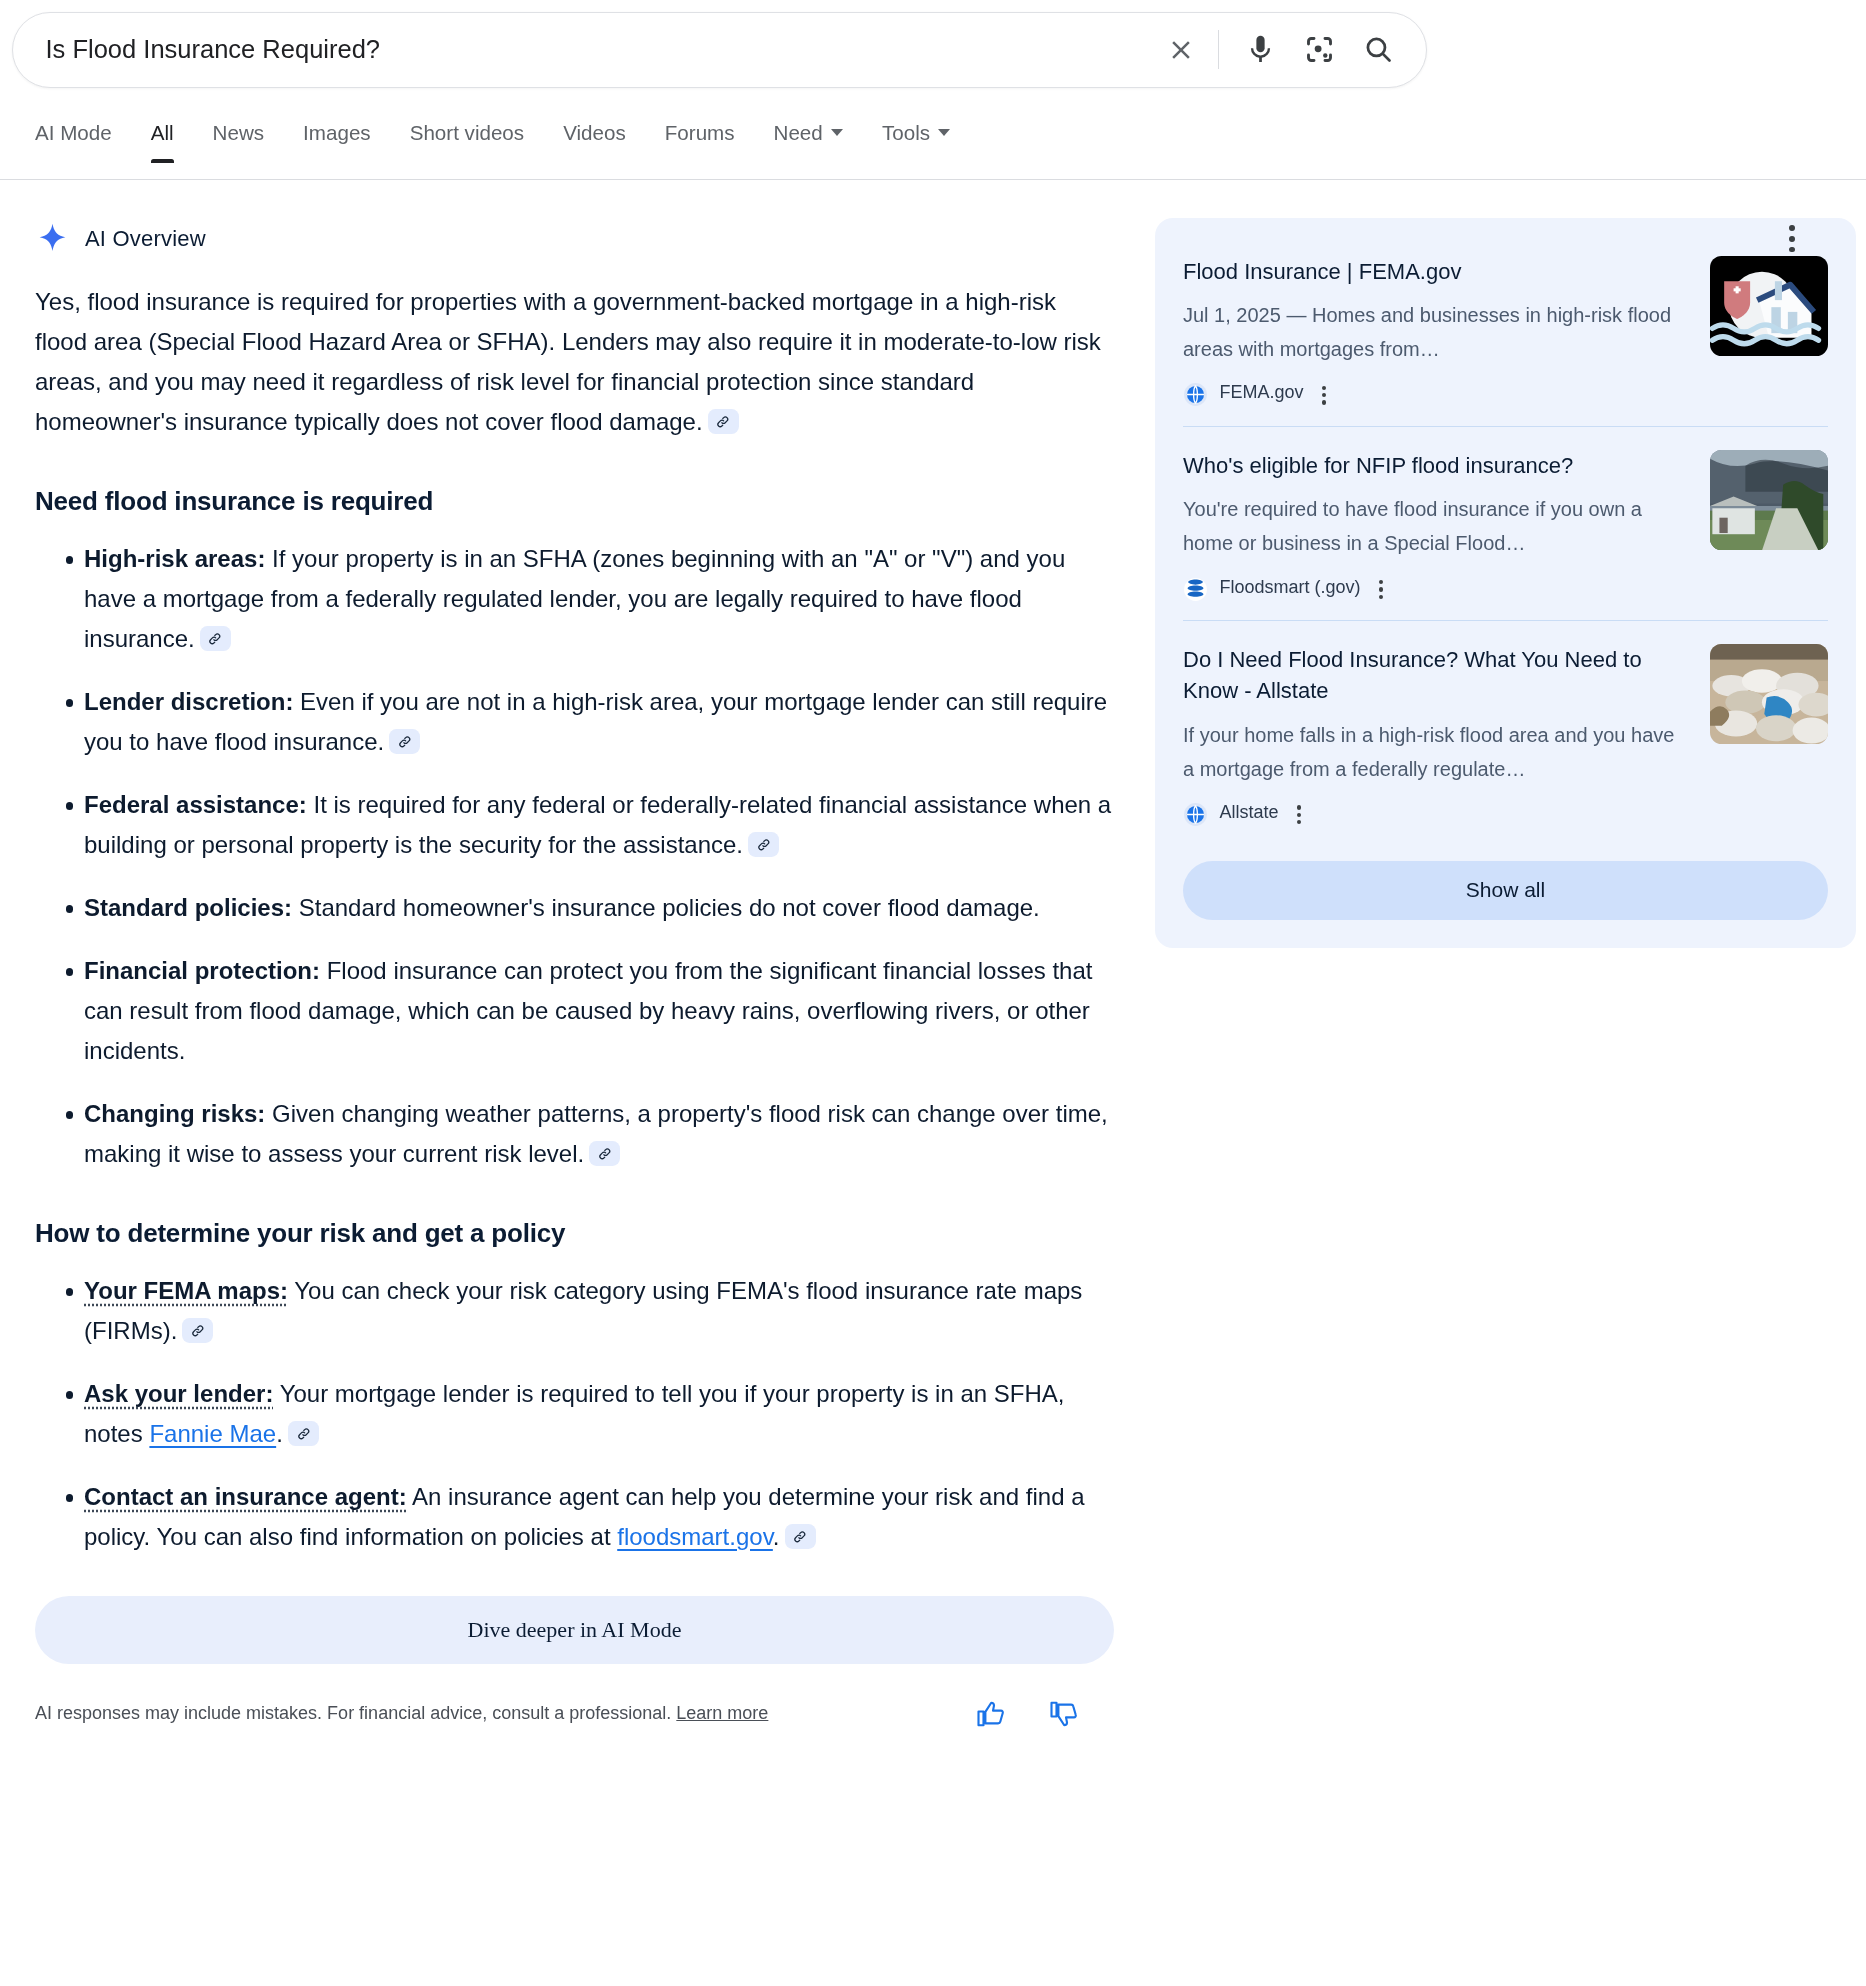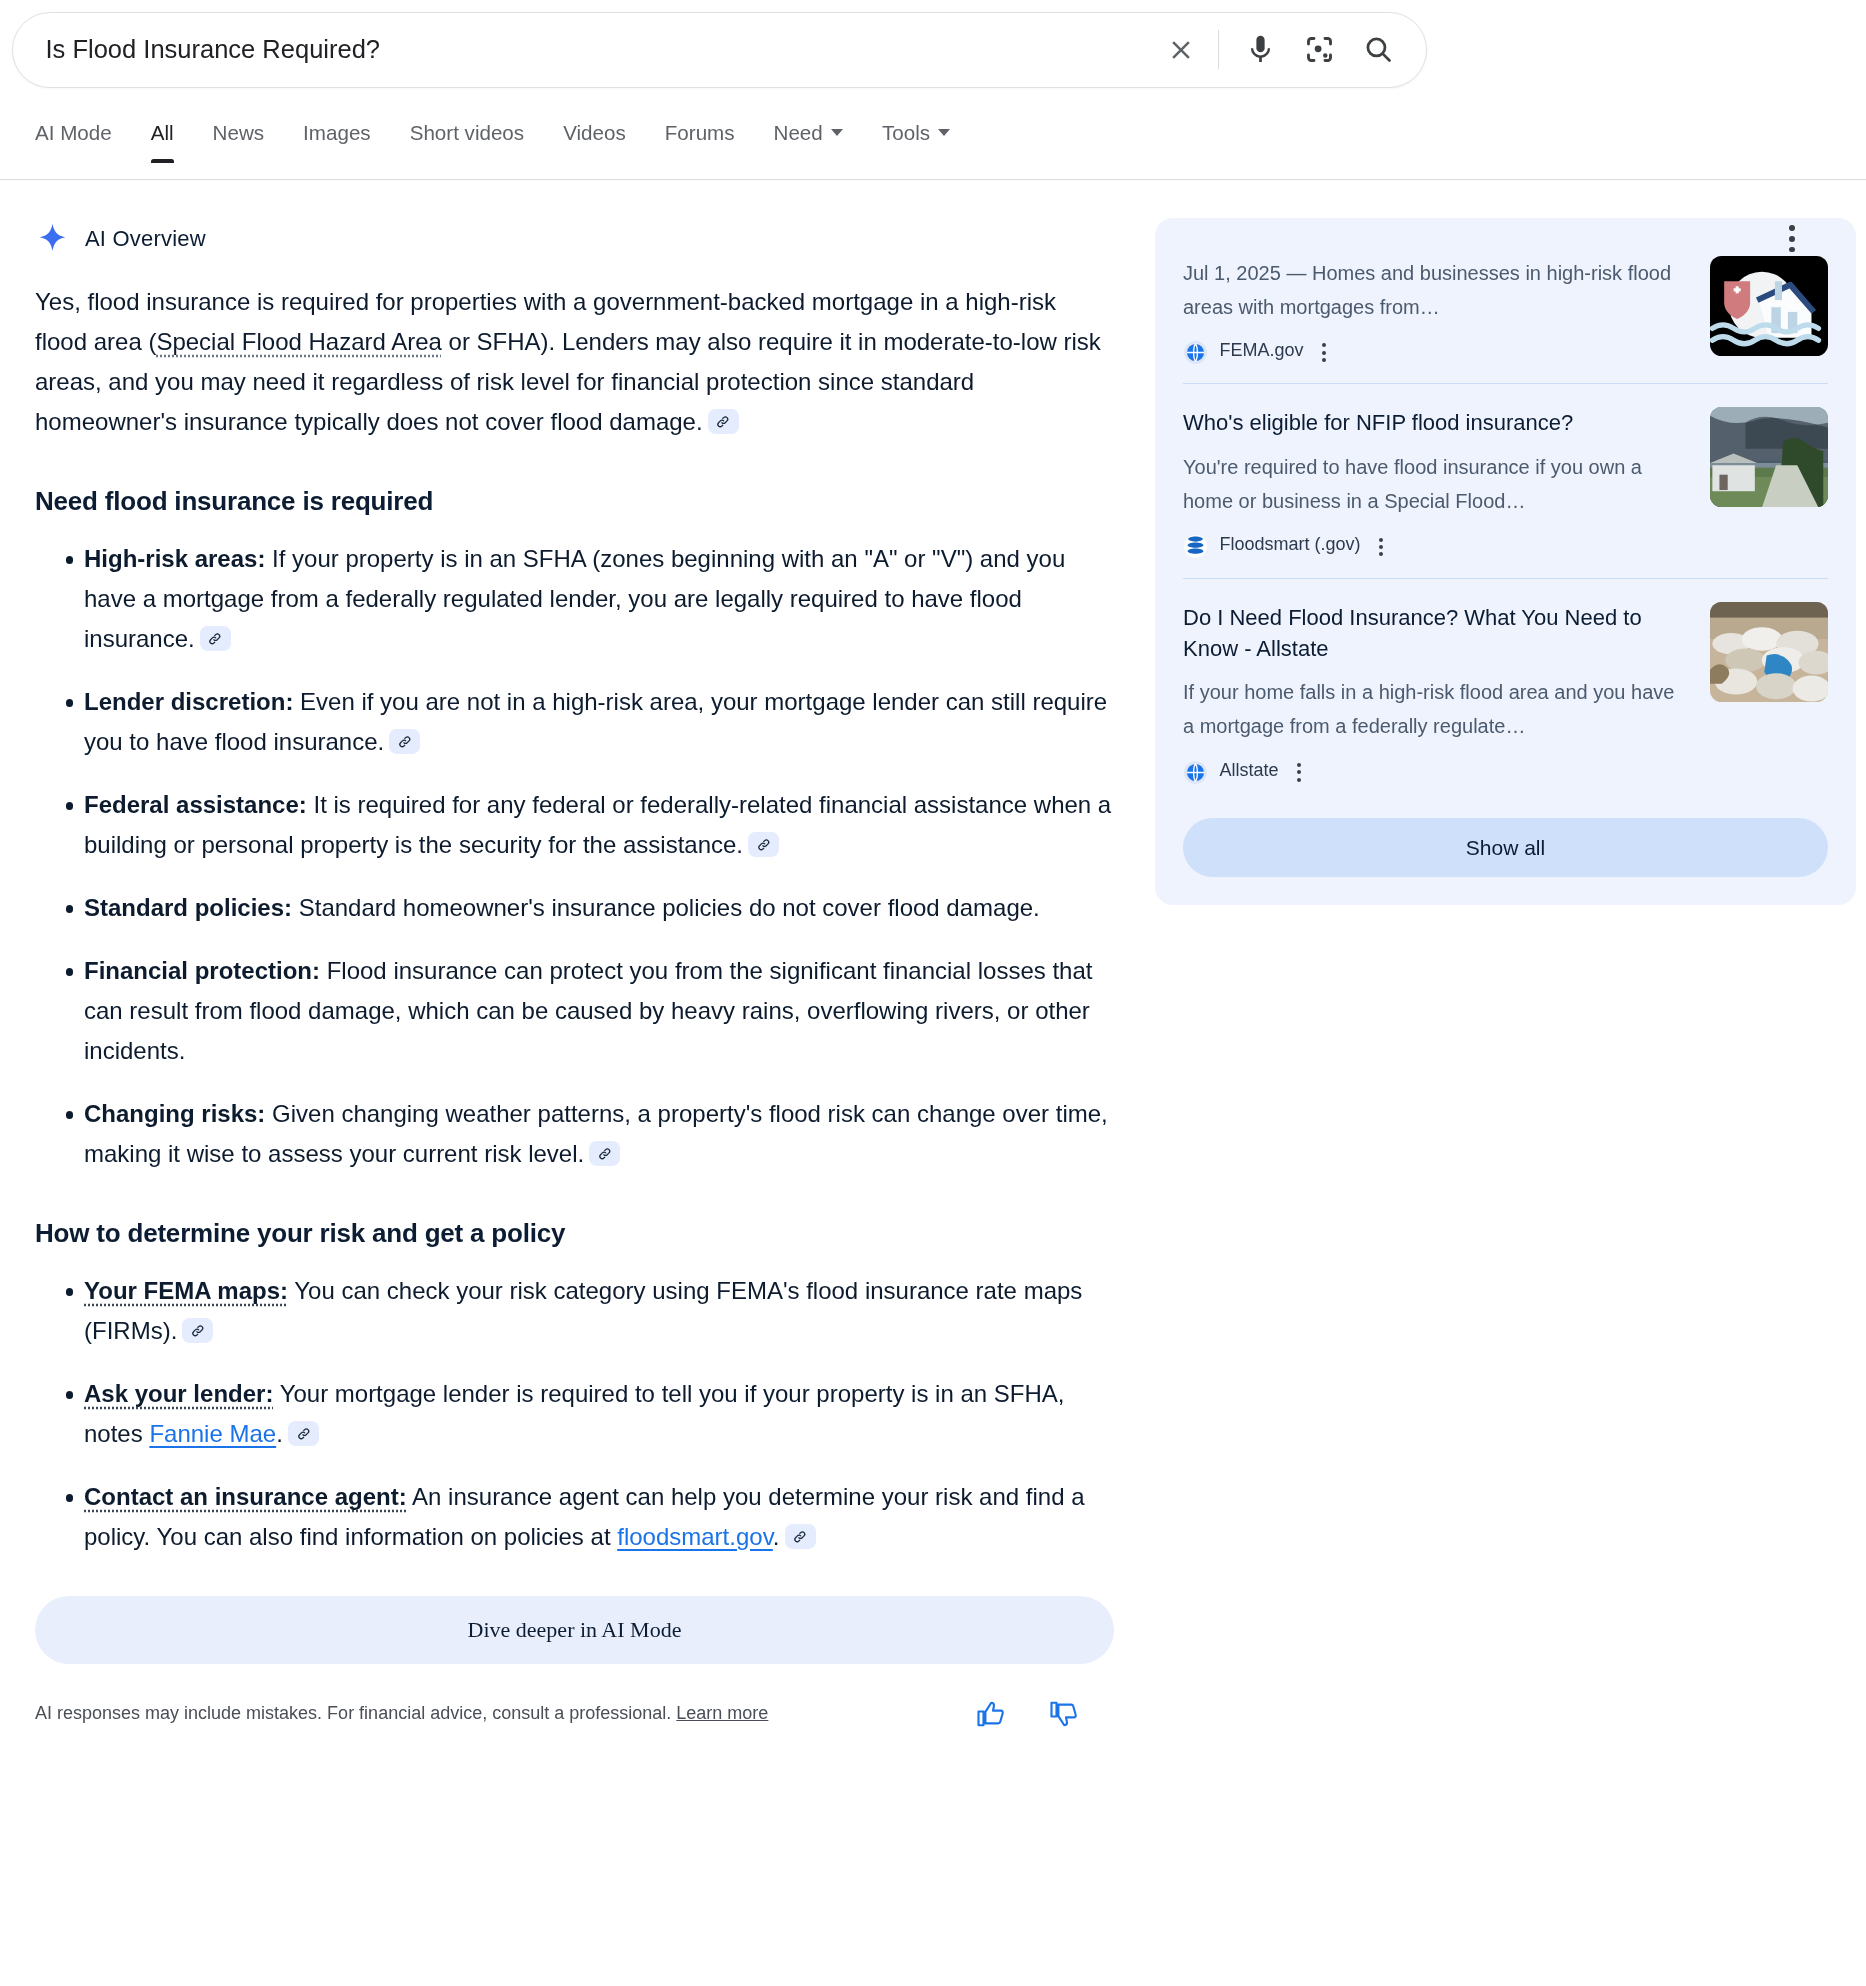--- a/index.html
+++ b/index.html
@@ -78,21 +78,21 @@
   .kebab {
     position: absolute; right: -696px; top: 3.3px;
     width: 36px; height: 36px; cursor: pointer;
     display: flex; flex-direction: column; align-items: center; justify-content: center; gap: 5px;
   }
   .kebab i { display: block; width: 5.8px; height: 5.8px; border-radius: 50%; background: #3c4043; }
 
   
   .aio-body { margin-top: 21.4px; color: #0d1b2e; font-size: 24px; line-height: 40px; }
   .aio-body p { margin: 0; }
-  .dotted { text-decoration: underline; text-decoration-style: dotted; text-underline-offset: 5px; text-decoration-color: #6d7684; }
+  .dotted { text-decoration-style: dotted; text-underline-offset: 5px; text-decoration-color: #6d7684; }
   .seclink { color: #1a73e8; text-decoration: underline; text-underline-offset: 4.1px; cursor: pointer; }
   b.lead { font-weight: 700; }
   b.lead.dotted { text-decoration: underline; text-decoration-style: dotted; text-underline-offset: 5px; text-decoration-color: #3c4756; }
 
   .chip {
     display: inline-flex; align-items: center; justify-content: center;
     width: 31px; height: 25px; border-radius: 7.4px;
     background: #e4ecfd; vertical-align: middle;
     margin: 0 1.6px 4.1px 5px; cursor: pointer;
   }
@@ -321,20 +321,21 @@
         </span>
       </div>
     </div>
   </div>
 
   <div class="right-col">
     <div class="cards">
 
       <div class="card">
         <div class="card-main">
+          <div class="card-title">Flood Insurance | FEMA.gov</div>
           <div class="card-snip">Jul 1, 2025 — Homes and businesses in high-risk flood areas with mortgages from…</div>
           <div class="card-src">
             <svg class="fav" viewBox="0 0 24 24">
               <circle cx="12" cy="12" r="11" fill="#dce6f8"></circle>
               <circle cx="12" cy="12" r="8.2" fill="#1a73e8"></circle>
               <path d="M3.8 12h16.4M12 3.8c2.4 2.4 2.4 13.9 0 16.4-2.4-2.5-2.4-14 0-16.4z" stroke="#fff" stroke-width="1.3" fill="none"></path>
             </svg>
             <span class="srcname">FEMA.gov</span>
             <span class="mini-kebab">
                 <i></i>

